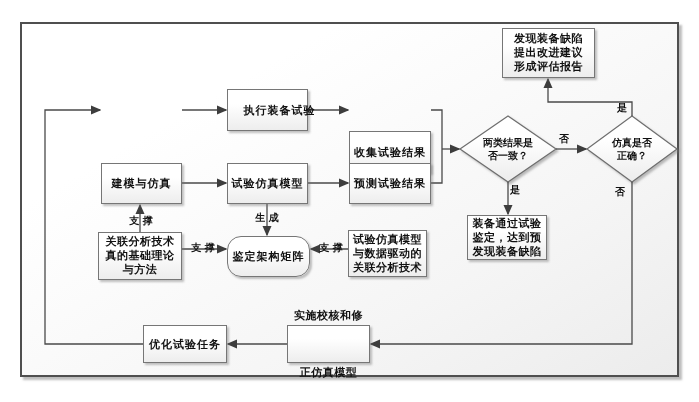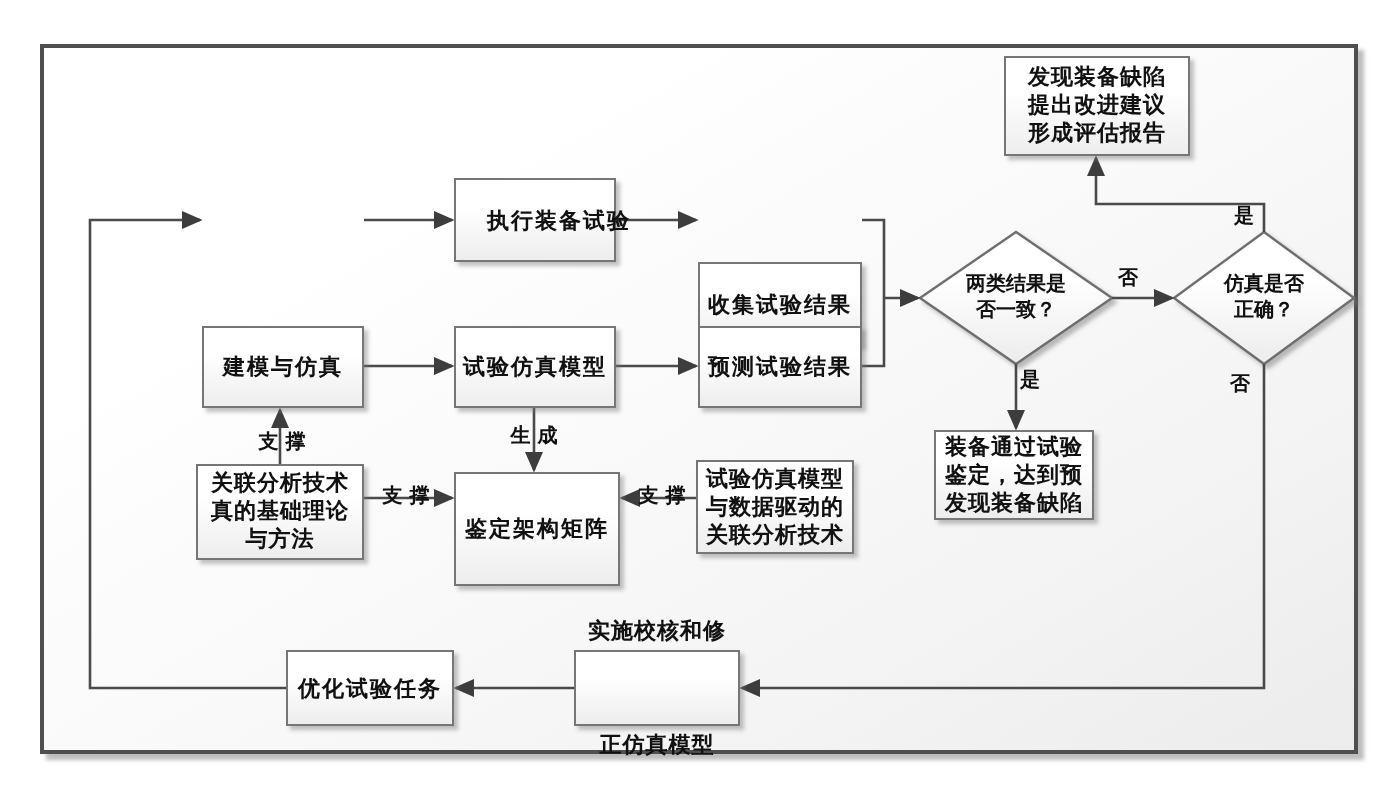--- a/index.html
+++ b/index.html
@@ -89,21 +89,21 @@
   <div class="node" style="left:467px;top:215px;width:80px;height:45px;">
     <div class="ln">装备通过试验</div>
     <div class="ln">鉴定，达到预</div>
     <div class="ln">发现装备缺陷</div>
   </div>
   <div class="node" style="left:98px;top:232px;width:84px;height:48px;">
     <div class="ln">关联分析技术</div>
     <div class="ln">真的基础理论</div>
     <div class="ln">与方法</div>
   </div>
-  <div class="node" style="left:227px;top:236px;width:83px;height:57px;">
+  <div class="node" style="left:227px;top:236px;width:83px;height:41px;border-radius:14px;">
     <div class="one">鉴定架构矩阵</div>
   </div>
   <div class="node" style="left:348px;top:230px;width:79px;height:47px;">
     <div class="ln">试验仿真模型</div>
     <div class="ln">与数据驱动的</div>
     <div class="ln">关联分析技术</div>
   </div>
   <div class="node" style="left:143px;top:325px;width:84px;height:38px;">
     <div class="one">优化试验任务</div>
   </div>

